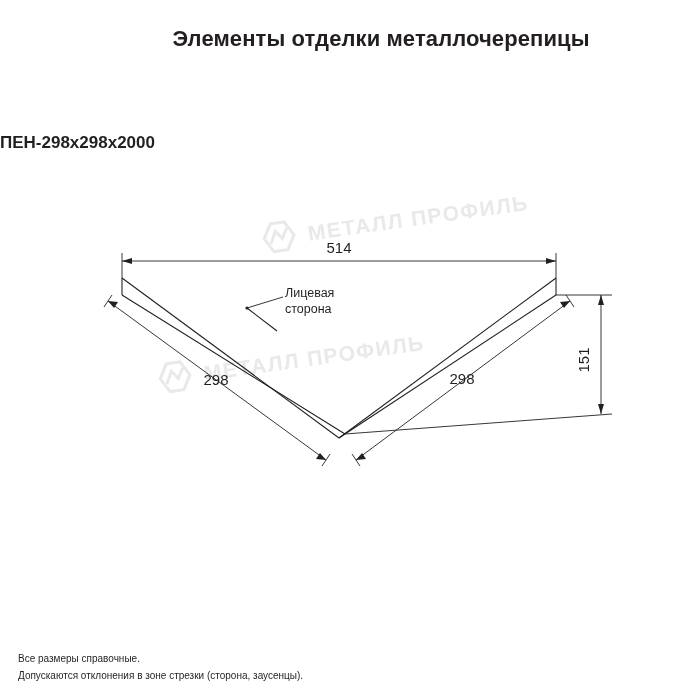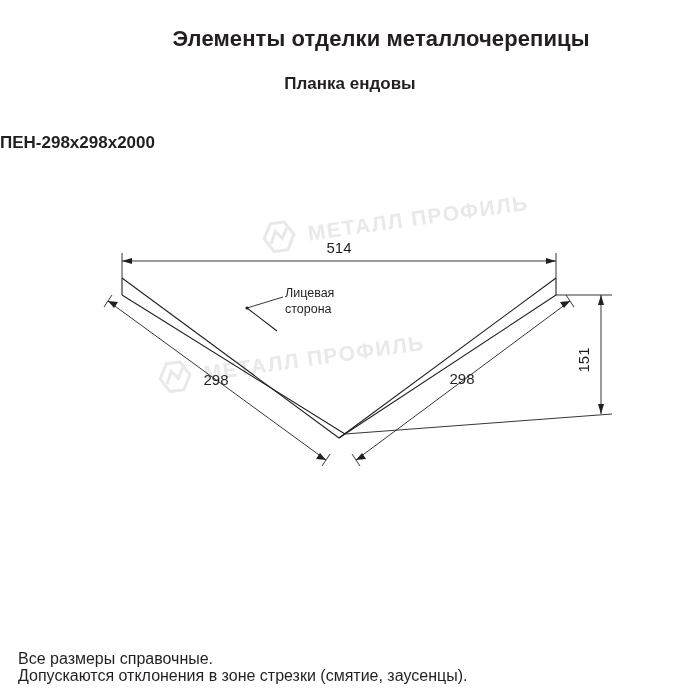--- a/index.html
+++ b/index.html
@@ -54,21 +54,21 @@
     position: absolute;
     top: 185px;
     left: 0;
     width: 700px;
     height: 420px;
   }
   .footnotes {
     position: absolute;
     left: 18px;
     bottom: 16px;
-    font-size: 16px;
+    font-size: 10px;
     line-height: 17px;
     color: #231f20;
   }
   .footnotes div {
     white-space: nowrap;
   }
   svg { display: block; }
   .wm-text {
     font-family: "Liberation Sans", sans-serif;
     font-size: 21px;
@@ -88,21 +88,20 @@
   }
 </style>
 </head>
 <body>
 
 <div class="page">
 
   <div class="title">Элементы отделки металлочерепицы</div>
 
   <div class="subtitle">
-    <div>Планка ендовы</div>
   </div>
 
   <div class="code">ПЕН-298х298х2000</div>
 
   <div class="drawing">
     <svg width="700" height="420" viewBox="0 0 700 420" xmlns="http://www.w3.org/2000/svg">
 
       <g opacity="1">
         <g transform="translate(262,38) rotate(-8)">
           <path d="M0,16 L8,2 L22,2 L30,16 L22,30 L8,30 Z" fill="none" stroke="#e9e9ec" stroke-width="3"></path>
@@ -178,16 +177,16 @@
         <circle cx="247" cy="123" r="1.6" fill="#231f20" stroke="none"></circle>
       </g>
       <text class="face-text" x="285" y="112">Лицевая</text>
       <text class="face-text" x="285" y="128">сторона</text>
 
     </svg>
   </div>
 
   <div class="footnotes">
     <div>Все размеры справочные.</div>
-    <div>Допускаются отклонения в зоне стрезки (смятие, заусенцы).</div>
+    <div>Допускаются отклонения в зоне стрезки (сторона, заусенцы).</div>
   </div>
 
 </div>
 
 </body></html>

